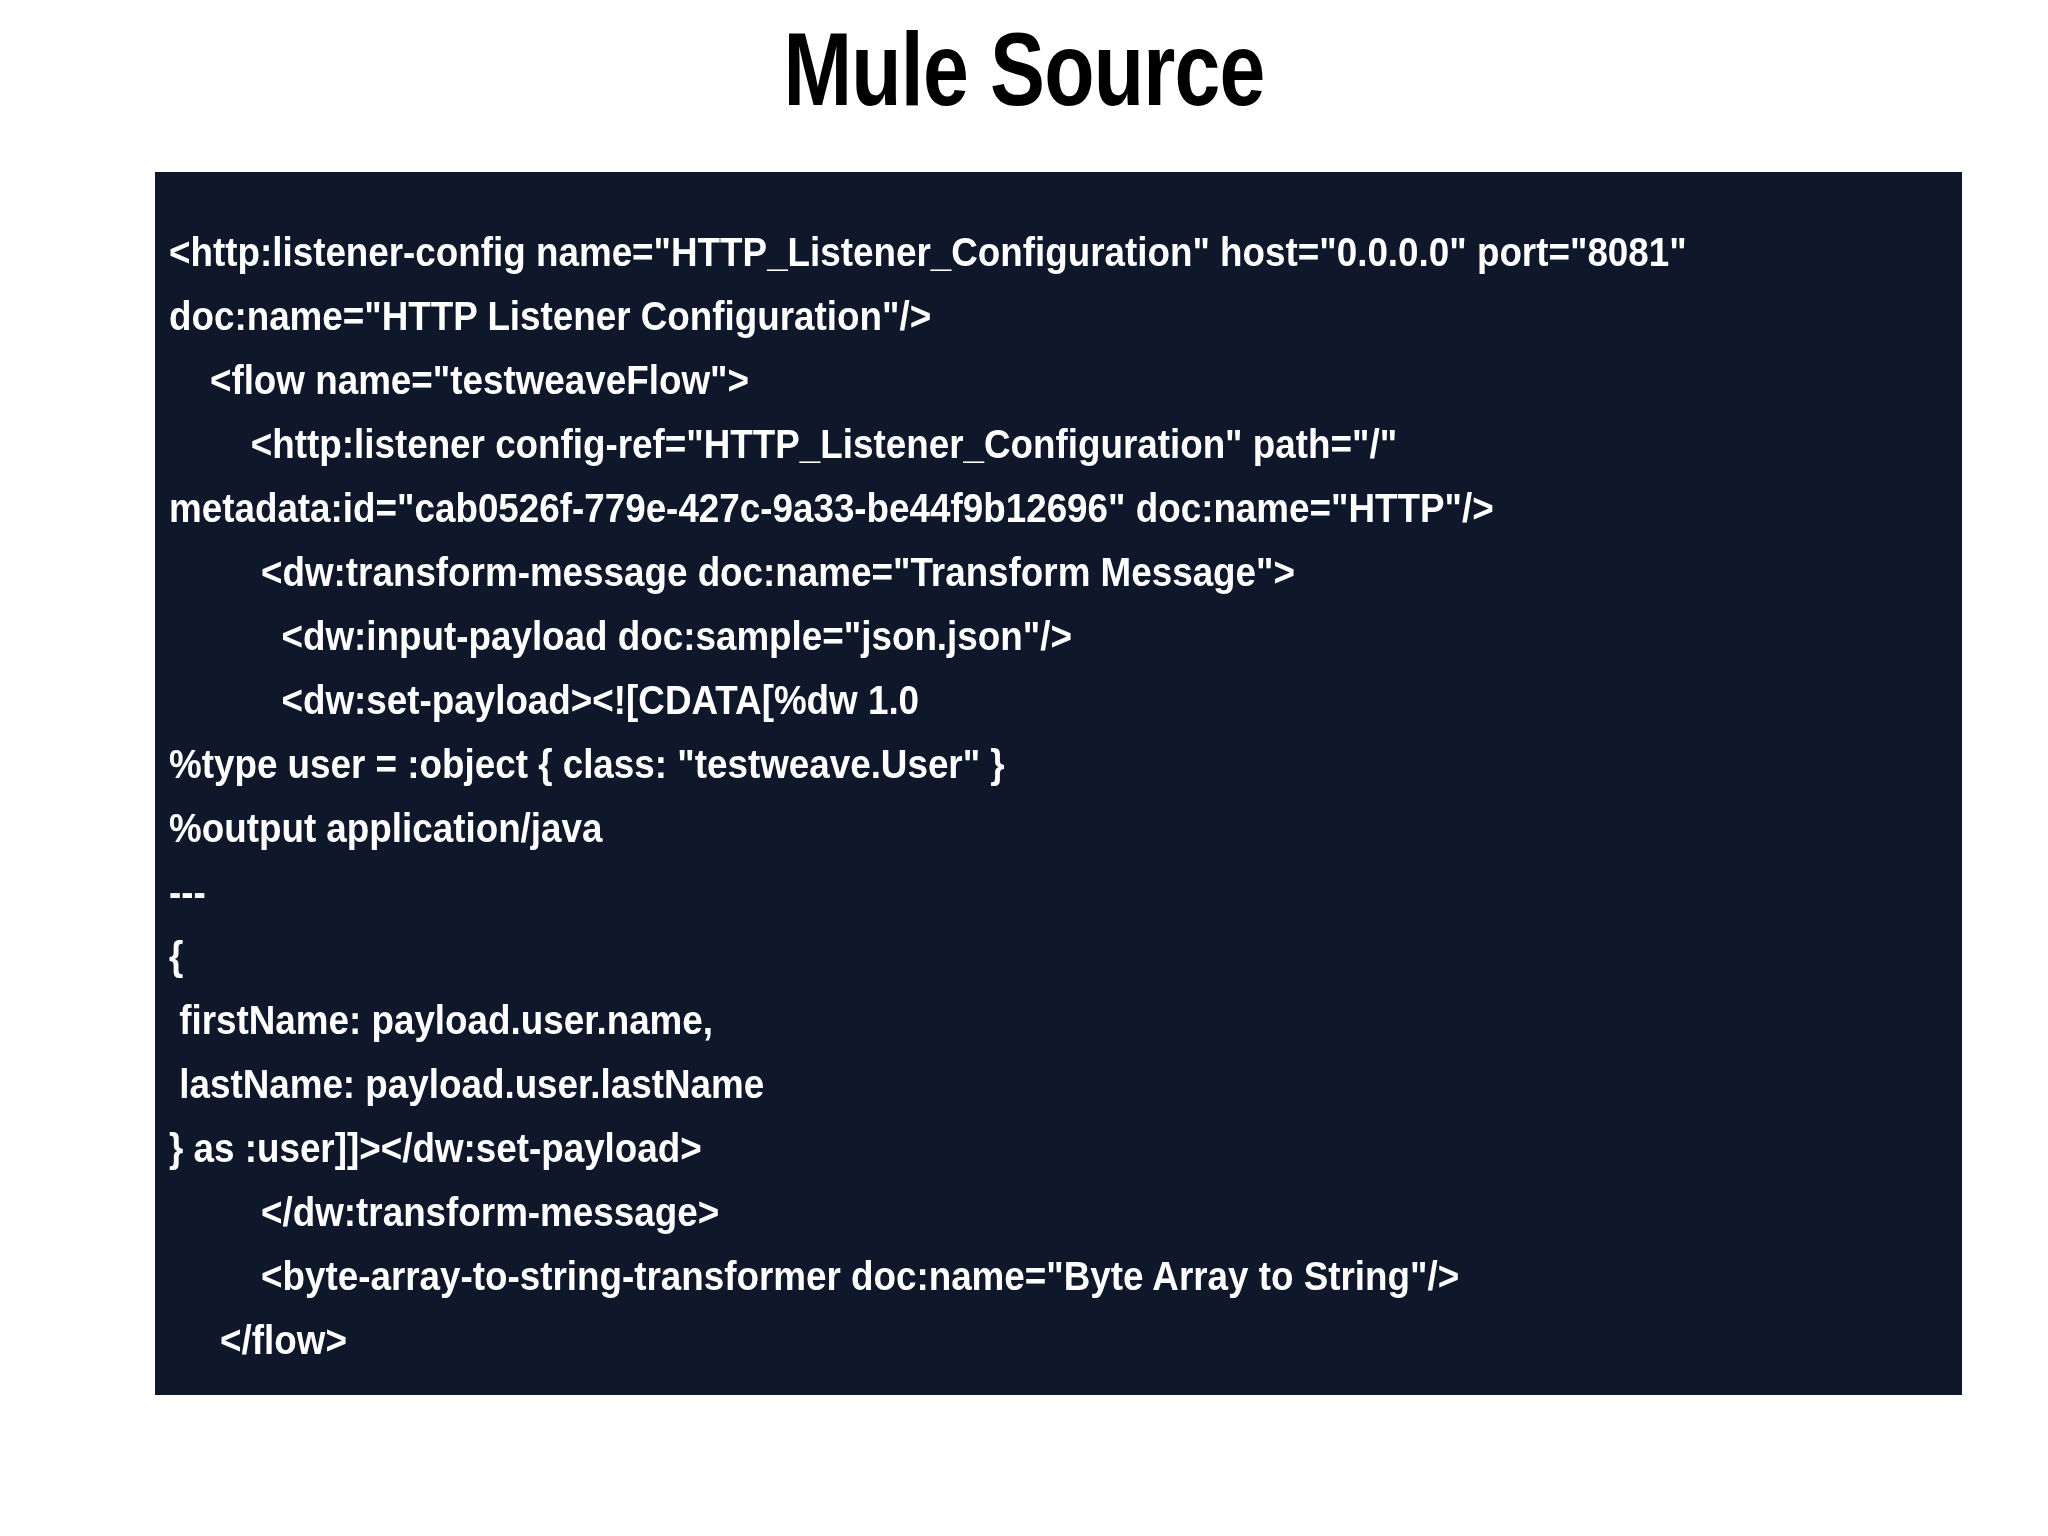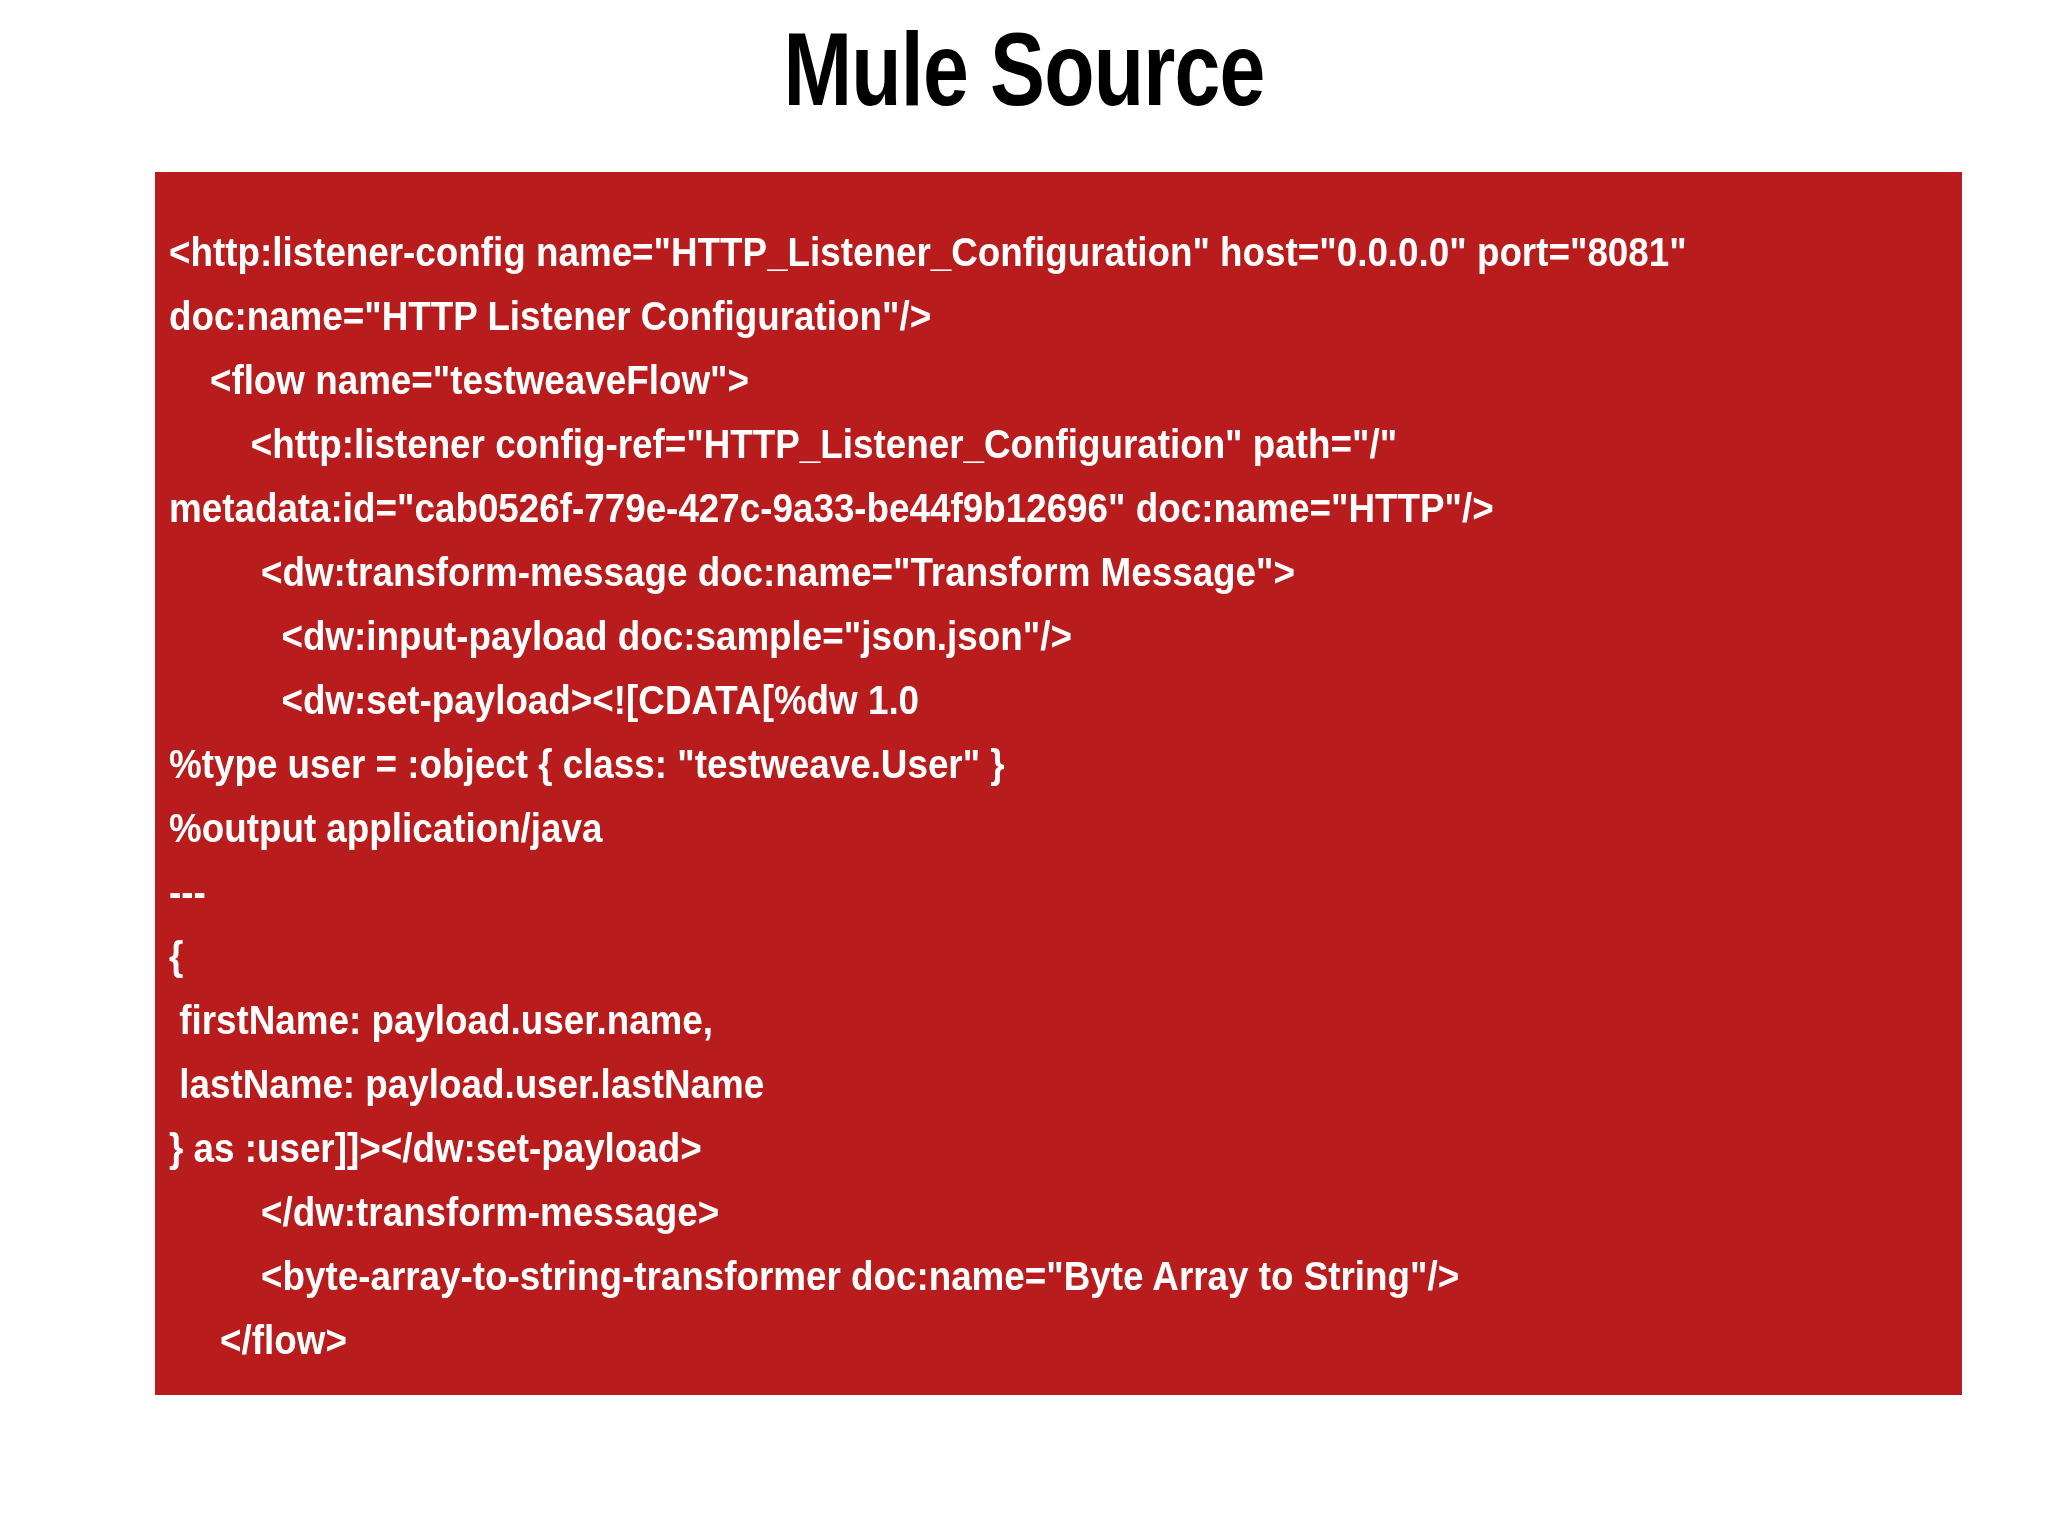--- a/index.html
+++ b/index.html
@@ -34,21 +34,21 @@
     transform: scaleX(0.80);
     transform-origin: 50% 0;
     white-space: nowrap;
   }
   .code-panel {
     position: absolute;
     left: 155px;
     top: 172px;
     width: 1807px;
     height: 1223px;
-    background: #b91c1c;
+    background: #0f172a;
     box-sizing: border-box;
     padding: 8px 0 0 0;
     overflow: hidden;
   }
   .code-lines {
     display: block;
     font-family: "Liberation Sans", sans-serif;
     font-weight: bold;
     font-size: 40px;
     line-height: 64px;

